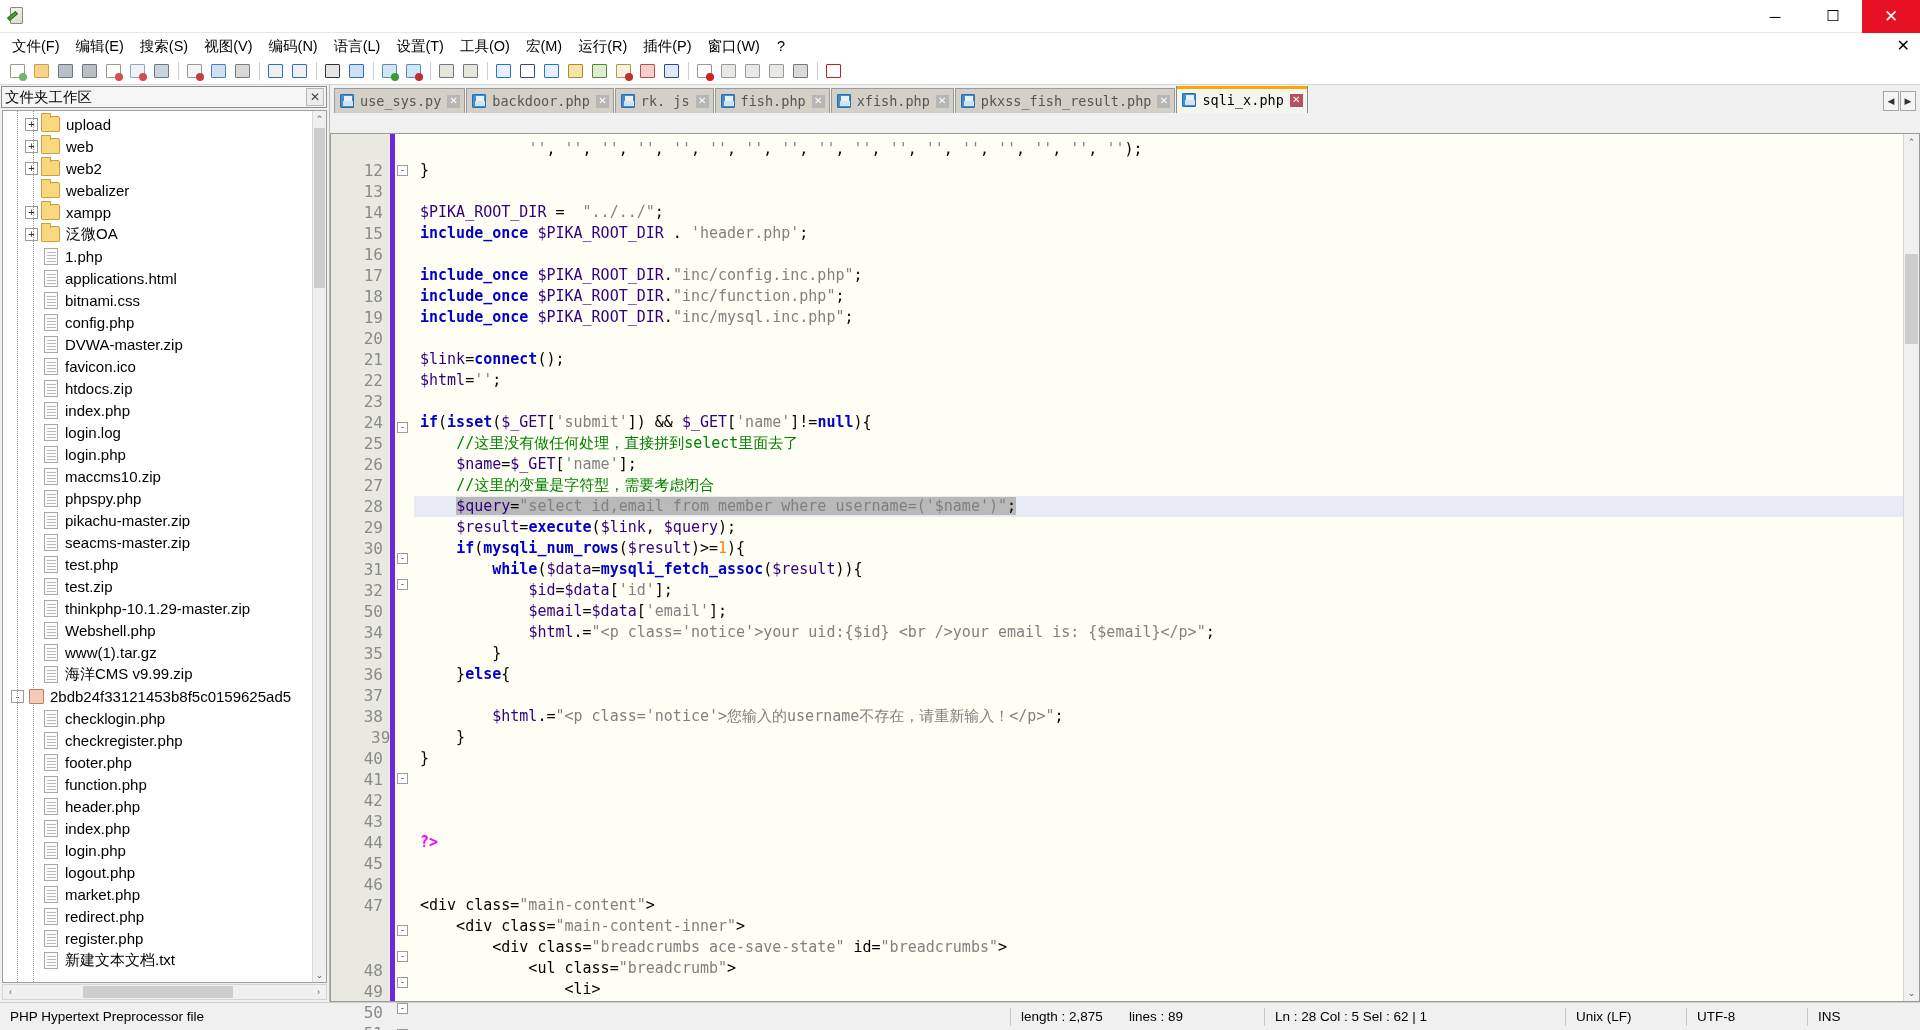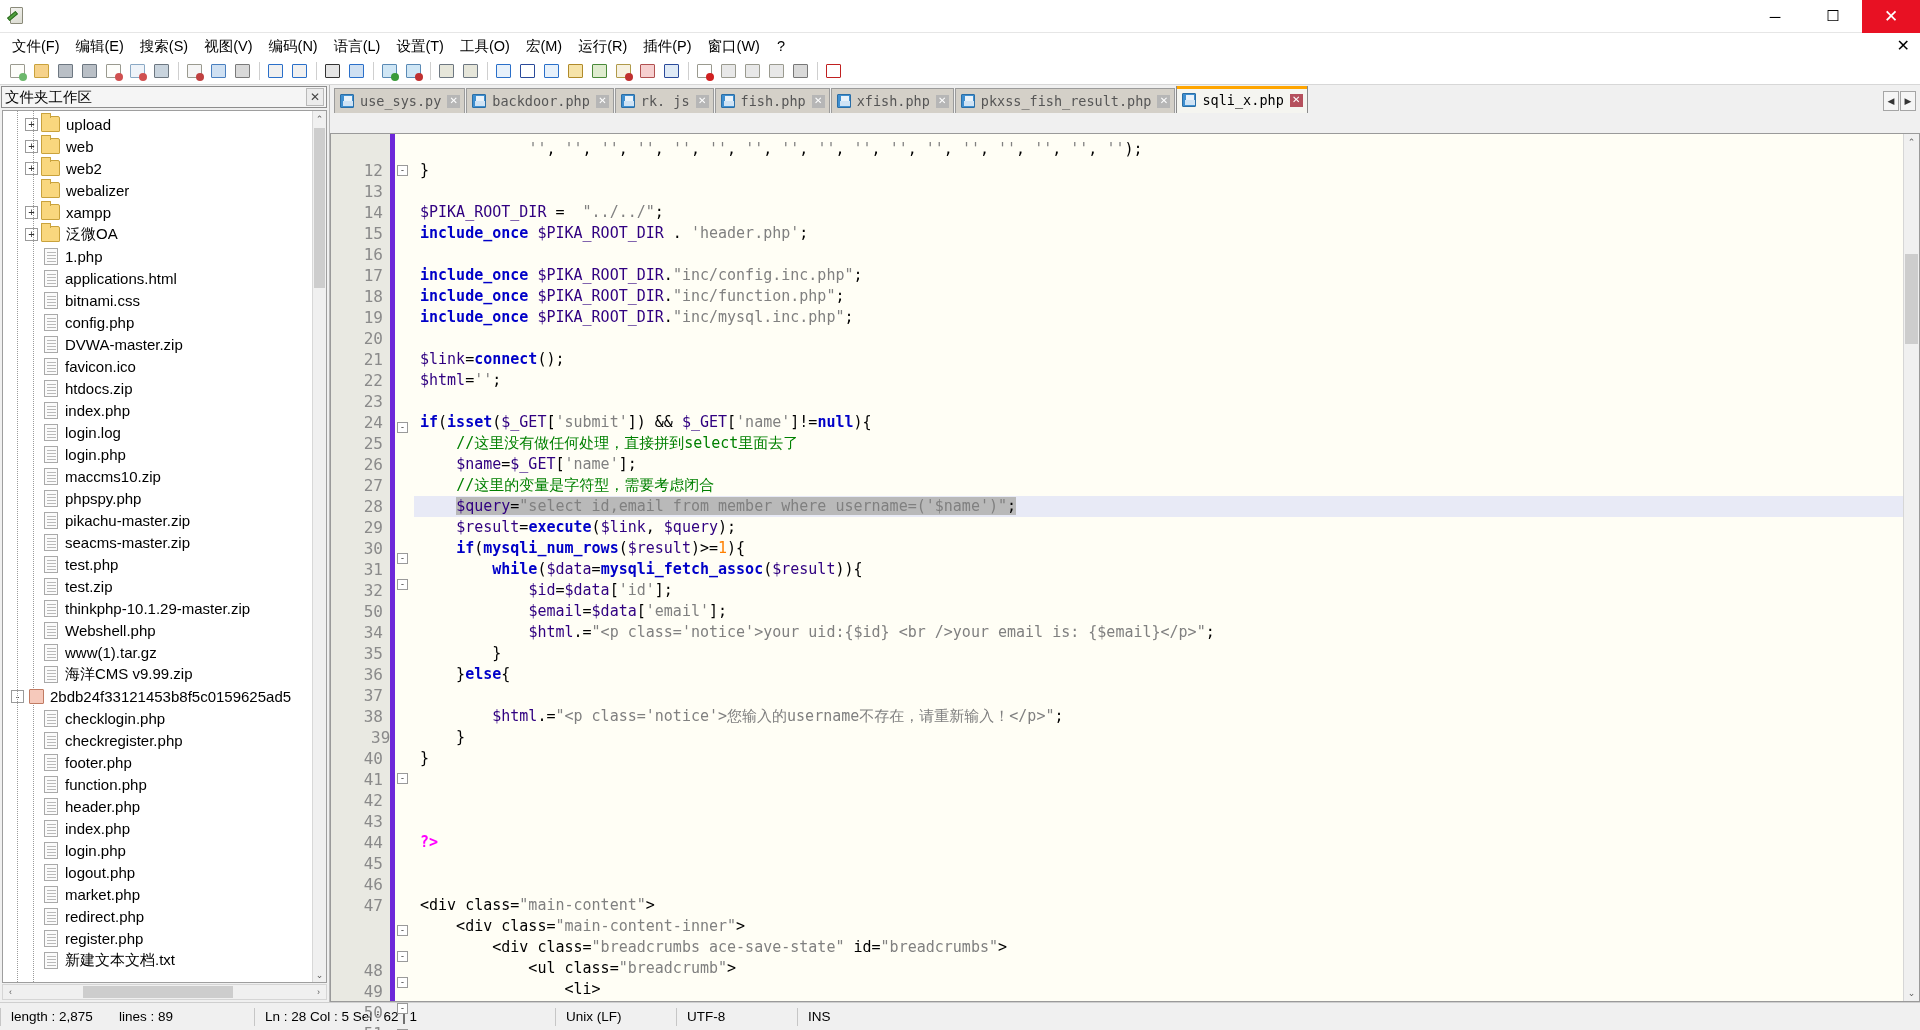--- a/index.html
+++ b/index.html
@@ -872,20 +872,21 @@
         <div class="ed-marker" style="top:150px"></div>
         <div class="ed-marker" style="top:162px"></div>
         <div class="thumb"></div>
         <div class="arw" style="position:absolute;bottom:0;left:0;right:0">⌄</div>
       </div>
     </div>
   </div>
 </div>
 
 <div class="statusbar">
+  <div class="sb-cell" style="width:1010px">PHP Hypertext Preprocessor file</div>
   <div class="sb-sep"></div>
   <div class="sb-cell" style="width:108px">length : 2,875</div>
   <div class="sb-cell" style="width:145px">lines : 89</div>
   <div class="sb-sep"></div>
   <div class="sb-cell" style="width:300px">Ln : 28    Col : 5    Sel : 62 | 1</div>
   <div class="sb-sep"></div>
   <div class="sb-cell" style="width:120px">Unix (LF)</div>
   <div class="sb-sep"></div>
   <div class="sb-cell" style="width:120px">UTF-8</div>
   <div class="sb-sep"></div>

